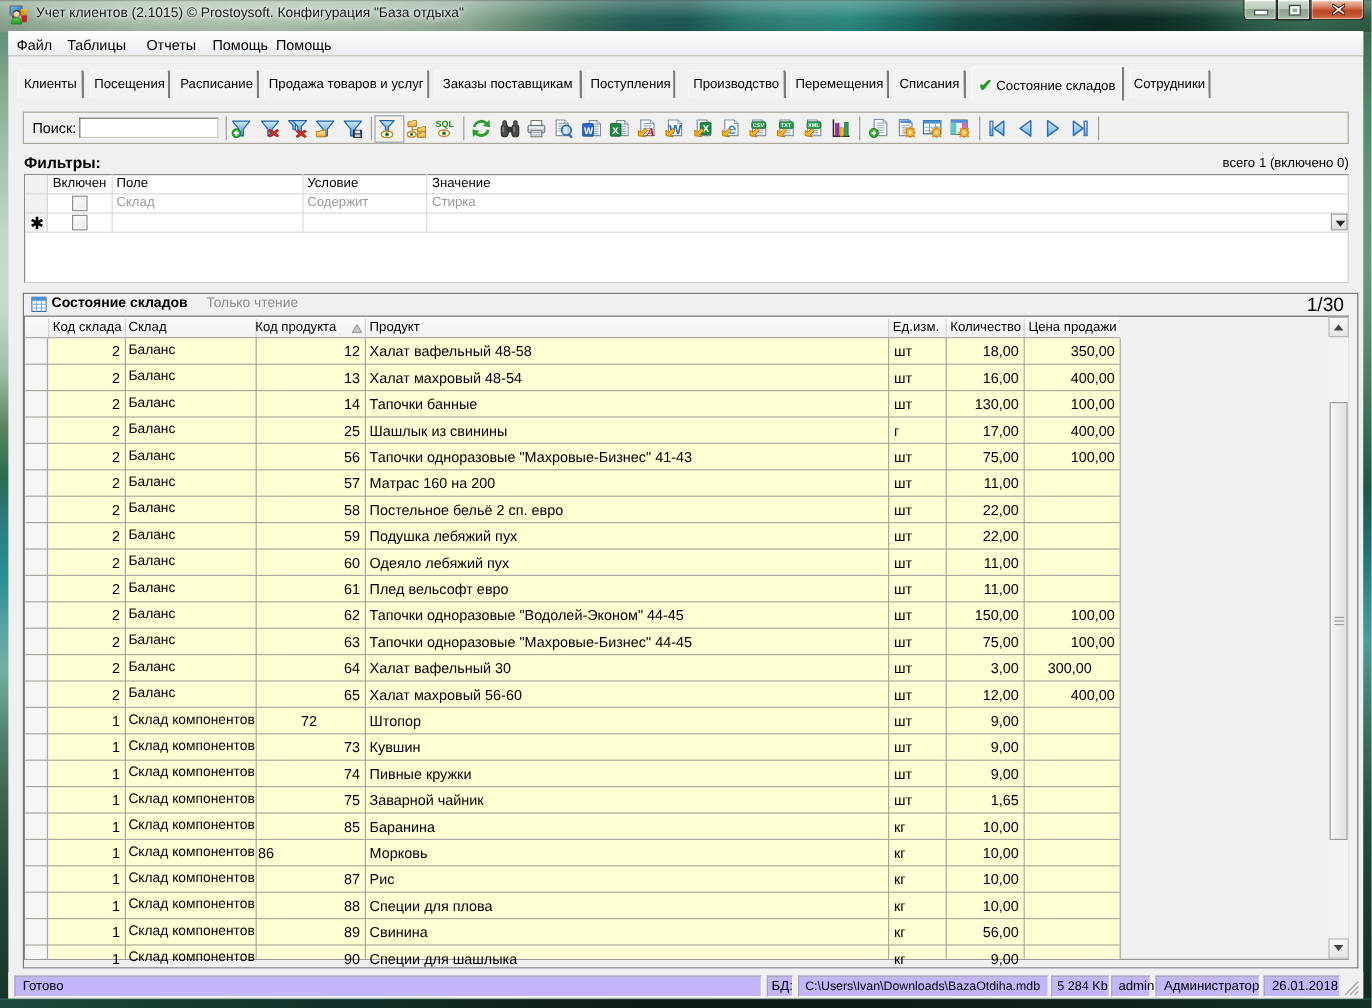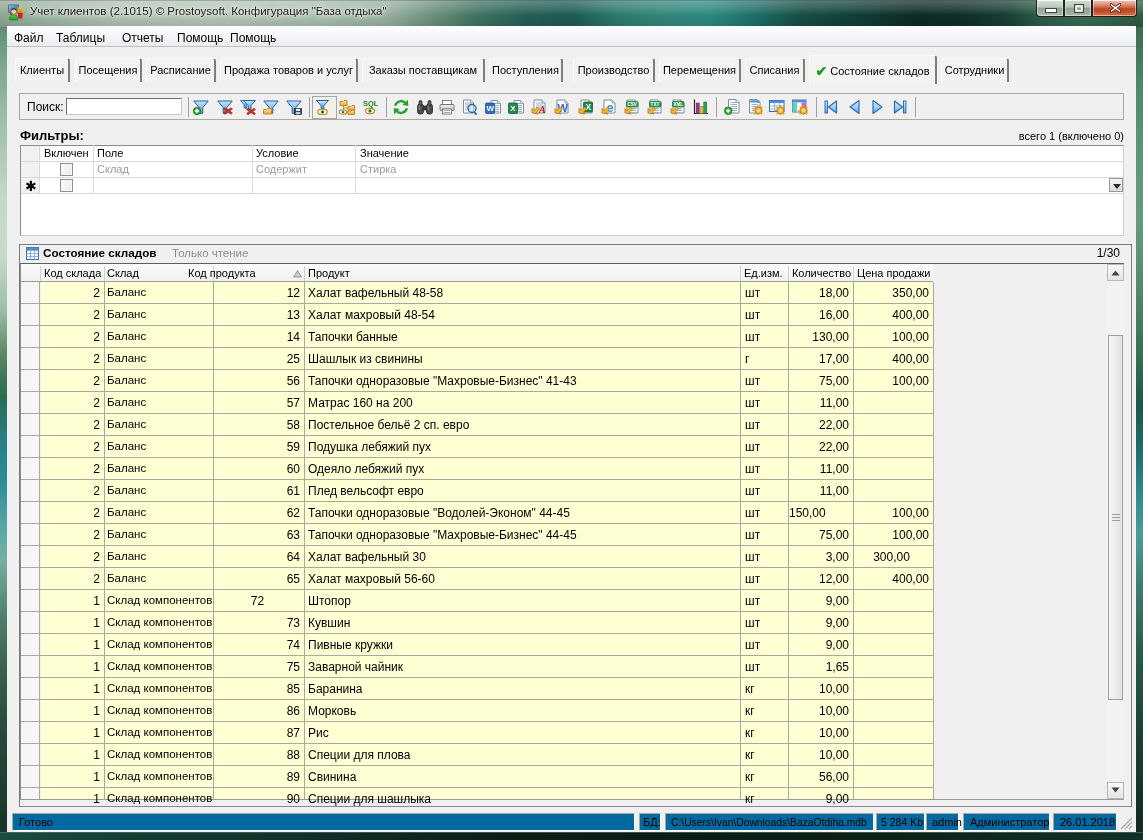--- a/index.html
+++ b/index.html
@@ -53,38 +53,38 @@
 .fhdr{top:147px;font-size:11px;}
 .fval{top:163px;font-size:11px;color:#9b9b9b;}
 .cbx{width:13px;height:13px;background:linear-gradient(135deg,#fcfcfc,#e8e8e8);border:1px solid #8e8e8e;box-shadow:inset 0 0 0 1px #f6f6f6;}
 #fdrop{left:1109px;top:178px;width:14px;height:14px;background:linear-gradient(180deg,#f6f6f6,#dcdcdc);border:1px solid #9a9a9a;}
 #fdrop:after{content:"";position:absolute;left:3px;top:5px;border:4px solid transparent;border-top:5px solid #2b2b2b;}
 
 #mainbox{left:19px;top:244px;width:1113px;height:563px;border:1px solid #7a7a7a;border-bottom-color:#8a8a8a;background:#f0f0f0;}
 #secicon{left:26px;top:247px;}
 #sectitle{left:43px;top:246px;font-size:11.7px;font-weight:bold;}
 #secro{left:172px;top:247px;font-size:11.5px;color:#8e8e8e;}
-#secnum{right:23px;top:246px;font-size:12px;}
+#secnum{right:23px;top:246px;font-size:16px;}
 #tgrid{left:20px;top:263px;width:1104px;height:537px;background:#f0f0f0;border:1px solid #9a9a9a;border-top-color:#5f5f5f;border-left-color:#8a8a8a;}
 #thead{left:21px;top:264px;width:912px;height:18px;background:linear-gradient(180deg,#fbfbfa,#f1f1ef);border-bottom:1px solid #9c9c9c;}
 .thtxt{top:267px;font-size:11px;white-space:pre;}
 .thsep{top:266px;width:1px;height:15px;background:#d0d0d0;}
 #tmarker{left:21px;top:282px;width:19px;height:517px;background:#f6f6f6;border-right:1px solid #aaaaa2;}
 #tdata{left:41px;top:282px;width:892px;height:517px;background:#ffffd4;}
 .tvline{top:282px;width:1px;height:517px;background:#a9a9a1;}
 .trline{left:21px;width:912px;height:1px;background:#a9a9a1;}
 .cell{font-size:12px;white-space:pre;}
 
 #vsb{left:1107px;top:264px;width:17px;height:535px;background:#f2f2f0;}
 .sbtn{left:1107px;width:17px;height:17px;background:linear-gradient(180deg,#f8f8f8,#e4e4e4);border:1px solid #b8b8b8;}
 #vthumb{left:1108px;top:335px;width:15px;height:365px;background:linear-gradient(90deg,#f6f6f6,#e2e2e2);border:1px solid #9f9f9f;}
 #vthumb:after{content:"";position:absolute;left:3px;top:178px;width:8px;height:1px;background:#9f9f9f;box-shadow:0 3px 0 #9f9f9f,0 6px 0 #9f9f9f;}
 
 #sbar{left:7px;top:810px;width:1129px;height:22px;background:#f0f0f0;}
-.spanel{top:813px;height:18px;border:1px solid #a8a8a8;border-bottom-color:#fdfdfd;border-right-color:#fdfdfd;background:#0369a1;font-size:11px;line-height:16px;white-space:pre;}
+.spanel{top:813px;height:18px;border:1px solid #a8a8a8;border-bottom-color:#fdfdfd;border-right-color:#fdfdfd;background:#c4b5fd;font-size:11px;line-height:16px;white-space:pre;}
 #grip{left:1118px;top:816px;width:16px;height:15px;}
 </style></head><body>
 <div id="frame" class="abs"></div>
 <div id="titlebar" class="abs"></div>
 <div id="brd-l" class="abs"></div>
 <div id="brd-r" class="abs"></div>
 <div id="brd-b" class="abs"></div>
 <div id="client" class="abs"></div>
 
 <svg class="abs" style="left:7px;top:4px;z-index:6" width="17" height="17" viewBox="0 0 17 17">
@@ -486,21 +486,21 @@
 <div class="abs trline" style="top:787px"></div>
 <div class="abs thsep" style="left:40px"></div>
 <div class="abs thsep" style="left:104px"></div>
 <div class="abs thsep" style="left:213px"></div>
 <div class="abs thsep" style="left:304px"></div>
 <div class="abs thsep" style="left:740px"></div>
 <div class="abs thsep" style="left:788px"></div>
 <div class="abs thsep" style="left:853px"></div>
 <div class="abs thtxt" style="left:44px">Код склада</div>
 <div class="abs thtxt" style="left:107px">Склад</div>
-<div class="abs thtxt" style="left:188px;width:91px;text-align:left">Код продукта</div>
+<div class="abs thtxt" style="left:201px;width:91px;text-align:center">Код продукта</div>
 <svg class="abs" style="left:293px;top:270px" width="9" height="8" viewBox="0 0 9 8">
     <polygon points="4.5,0.5 8.5,7 0.5,7" fill="#c8c8c8" stroke="#8a8a8a" stroke-width="0.8"></polygon>
   </svg>
 <div class="abs thtxt" style="left:308px">Продукт</div>
 <div class="abs thtxt" style="left:744px">Ед.изм.</div>
 <div class="abs thtxt" style="left:788px;width:63px;text-align:right">Количество</div>
 <div class="abs thtxt" style="left:857px">Цена продажи</div>
 <div class="abs cell" style="left:41px;top:286px;width:59px;text-align:right">2</div>
 <div class="abs cell" style="left:107px;top:286px;font-size:11.5px">Баланс</div>
 <div class="abs cell" style="left:215px;top:286px;width:85px;text-align:right">12</div>
@@ -569,21 +569,21 @@
 <div class="abs cell" style="left:215px;top:484px;width:85px;text-align:right">61</div>
 <div class="abs cell" style="left:308px;top:484px">Плед вельсофт евро</div>
 <div class="abs cell" style="left:745px;top:484px">шт</div>
 <div class="abs cell" style="left:789px;top:484px;width:60px;text-align:right">11,00</div>
 <div class="abs cell" style="left:854px;top:484px;width:75px;text-align:right"></div>
 <div class="abs cell" style="left:41px;top:506px;width:59px;text-align:right">2</div>
 <div class="abs cell" style="left:107px;top:506px;font-size:11.5px">Баланс</div>
 <div class="abs cell" style="left:215px;top:506px;width:85px;text-align:right">62</div>
 <div class="abs cell" style="left:308px;top:506px">Тапочки одноразовые "Водолей-Эконом" 44-45</div>
 <div class="abs cell" style="left:745px;top:506px">шт</div>
-<div class="abs cell" style="left:789px;top:506px;width:60px;text-align:left">150,00</div>
+<div class="abs cell" style="left:789px;top:506px;width:60px;text-align:right">150,00</div>
 <div class="abs cell" style="left:854px;top:506px;width:75px;text-align:right">100,00</div>
 <div class="abs cell" style="left:41px;top:528px;width:59px;text-align:right">2</div>
 <div class="abs cell" style="left:107px;top:528px;font-size:11.5px">Баланс</div>
 <div class="abs cell" style="left:215px;top:528px;width:85px;text-align:right">63</div>
 <div class="abs cell" style="left:308px;top:528px">Тапочки одноразовые "Махровые-Бизнес" 44-45</div>
 <div class="abs cell" style="left:745px;top:528px">шт</div>
 <div class="abs cell" style="left:789px;top:528px;width:60px;text-align:right">75,00</div>
 <div class="abs cell" style="left:854px;top:528px;width:75px;text-align:right">100,00</div>
 <div class="abs cell" style="left:41px;top:550px;width:59px;text-align:right">2</div>
 <div class="abs cell" style="left:107px;top:550px;font-size:11.5px">Баланс</div>
@@ -629,21 +629,21 @@
 <div class="abs cell" style="left:854px;top:660px;width:75px;text-align:right"></div>
 <div class="abs cell" style="left:41px;top:682px;width:59px;text-align:right">1</div>
 <div class="abs cell" style="left:107px;top:682px;font-size:11.5px">Склад компонентов</div>
 <div class="abs cell" style="left:215px;top:682px;width:85px;text-align:right">85</div>
 <div class="abs cell" style="left:308px;top:682px">Баранина</div>
 <div class="abs cell" style="left:745px;top:682px">кг</div>
 <div class="abs cell" style="left:789px;top:682px;width:60px;text-align:right">10,00</div>
 <div class="abs cell" style="left:854px;top:682px;width:75px;text-align:right"></div>
 <div class="abs cell" style="left:41px;top:704px;width:59px;text-align:right">1</div>
 <div class="abs cell" style="left:107px;top:704px;font-size:11.5px">Склад компонентов</div>
-<div class="abs cell" style="left:215px;top:704px;width:85px;text-align:right">86</div>
+<div class="abs cell" style="left:215px;top:704px;width:85px;">86</div>
 <div class="abs cell" style="left:308px;top:704px">Морковь</div>
 <div class="abs cell" style="left:745px;top:704px">кг</div>
 <div class="abs cell" style="left:789px;top:704px;width:60px;text-align:right">10,00</div>
 <div class="abs cell" style="left:854px;top:704px;width:75px;text-align:right"></div>
 <div class="abs cell" style="left:41px;top:726px;width:59px;text-align:right">1</div>
 <div class="abs cell" style="left:107px;top:726px;font-size:11.5px">Склад компонентов</div>
 <div class="abs cell" style="left:215px;top:726px;width:85px;text-align:right">87</div>
 <div class="abs cell" style="left:308px;top:726px">Рис</div>
 <div class="abs cell" style="left:745px;top:726px">кг</div>
 <div class="abs cell" style="left:789px;top:726px;width:60px;text-align:right">10,00</div>

